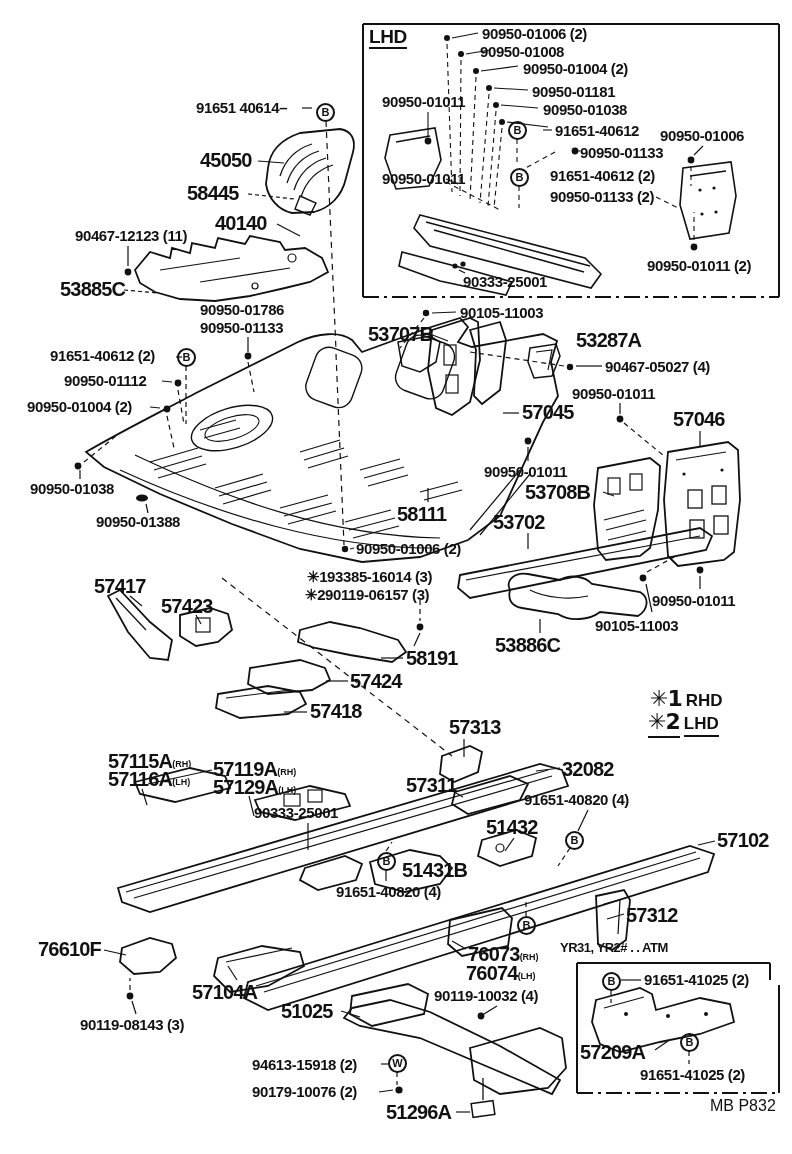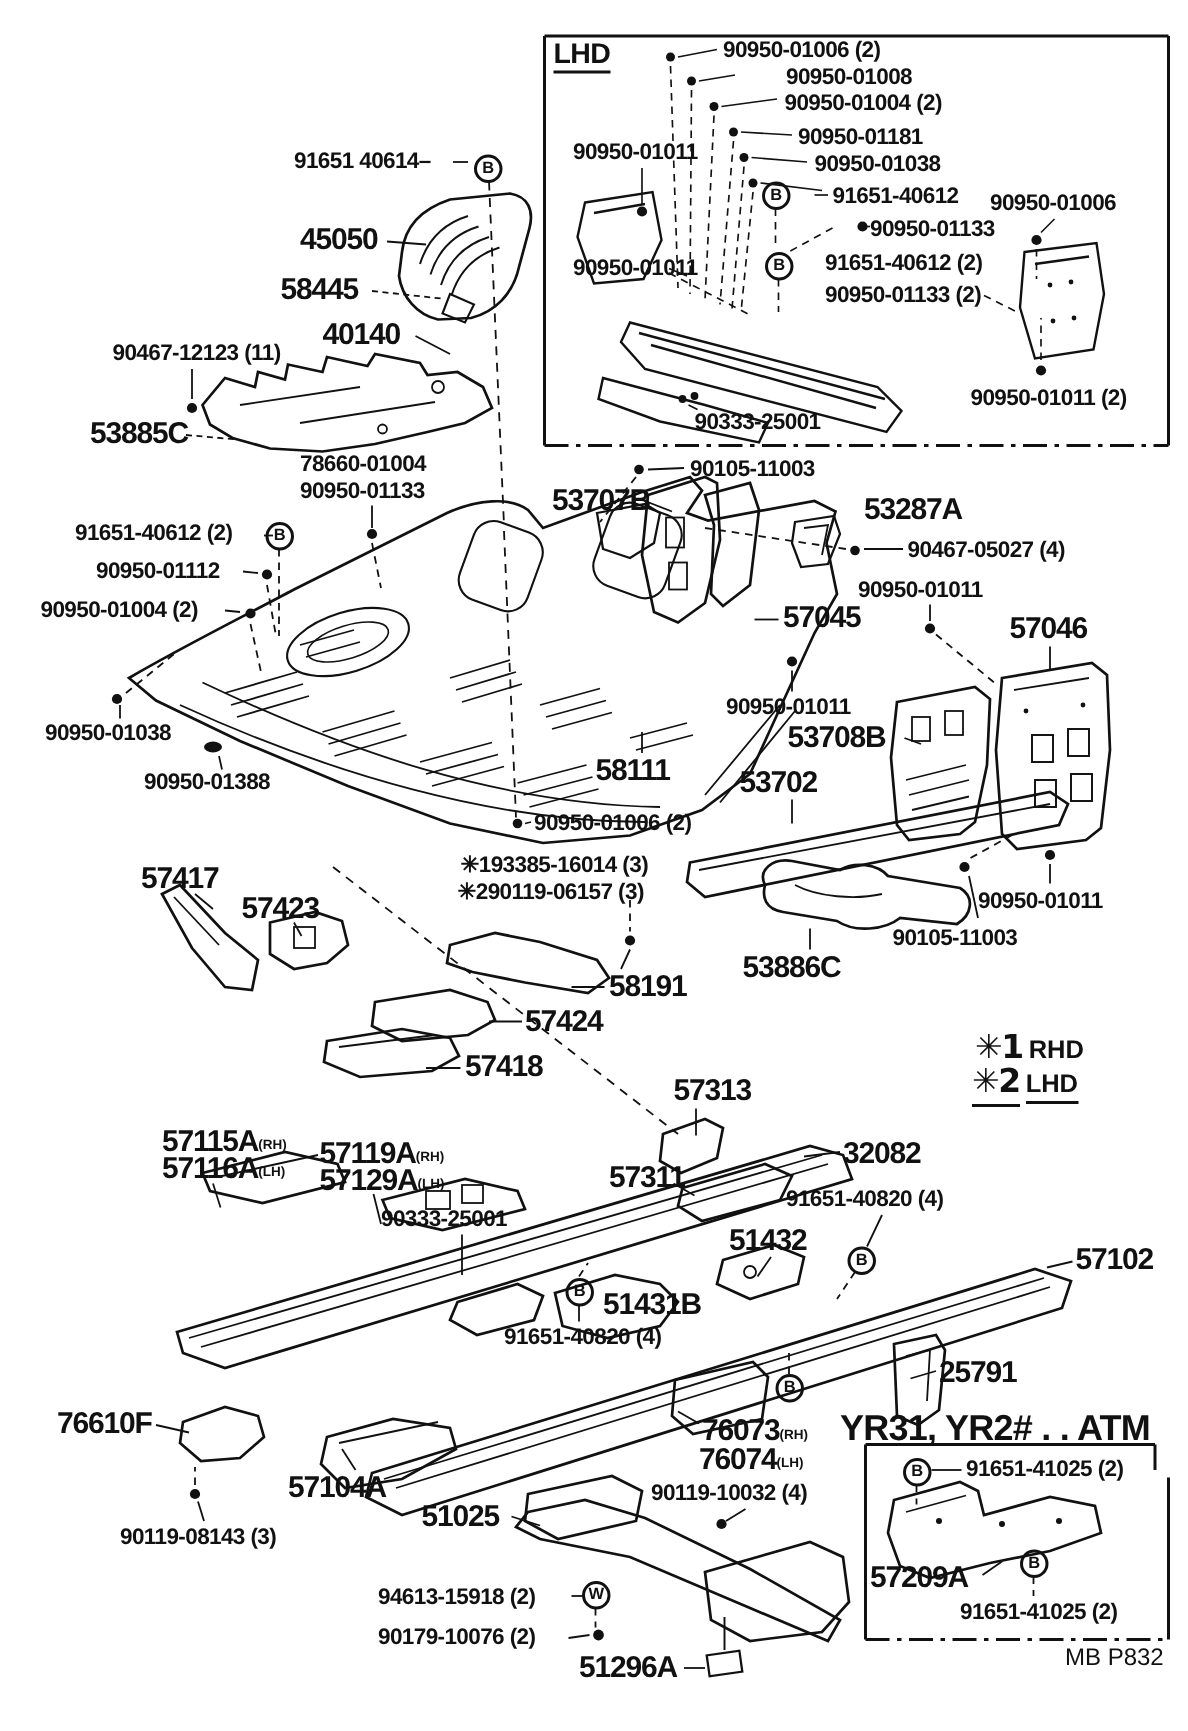--- a/index.html
+++ b/index.html
@@ -4,21 +4,21 @@
 <style>
   html,body{margin:0;padding:0;background:#e8e8e8;}
   .stage{position:relative;width:792px;height:1154px;background:#ffffff;overflow:hidden;
          font-family:"Liberation Sans",sans-serif;color:#111;}
   .stage svg{position:absolute;left:0;top:0;}
   .lbl{position:absolute;font-weight:bold;white-space:nowrap;letter-spacing:-0.4px;line-height:1;}
   .med{font-size:15px;}
   .big{font-size:20px;letter-spacing:-0.8px;}
   .suffix{font-size:9px;font-weight:bold;letter-spacing:0;vertical-align:1px;}
   .lhd-title{font-size:19px;border-bottom:2px solid #111;padding-bottom:1px;}
-  .atm-title{font-size:24px;letter-spacing:-0.5px;text-align:right;}
+  .atm-title{font-size:13px;letter-spacing:-0.5px;text-align:right;}
   .mark{position:absolute;width:15px;height:15px;border:2px solid #111;border-radius:50%;
         font-size:11px;font-weight:bold;text-align:center;line-height:15px;}
   .note{position:absolute;font-weight:bold;line-height:1;}
   .note .m{font-size:22px;font-family:"DejaVu Sans",sans-serif;letter-spacing:-1px;}
   .note .v{font-size:17px;margin-left:4px;}
   .note.u .m,.note.u .v{border-bottom:2px solid #111;padding-bottom:2px;}
   .footer-code{position:absolute;font-size:16px;font-weight:normal;letter-spacing:0;}
   .star{font-family:Liberation Sans, sans-serif;}
 </style>
 </head>
@@ -340,21 +340,21 @@
   <div class="mark" style="left:602px;top:972px">B</div>
   <div class="mark" style="left:680px;top:1033px">B</div>
   <div class="mark" style="left:388px;top:1054px">W</div>
 
   <div class="lbl med" style="left:196px;top:100px">91651 40614–</div>
   <div class="lbl big" style="left:200px;top:150px">45050</div>
   <div class="lbl big" style="left:187px;top:183px">58445</div>
   <div class="lbl big" style="left:215px;top:213px">40140</div>
   <div class="lbl med" style="left:75px;top:228px">90467-12123 (11)</div>
   <div class="lbl big" style="left:60px;top:279px">53885C</div>
-  <div class="lbl med" style="left:200px;top:302px">78660-01004</div>
+  <div class="lbl med" style="left:200px;top:302px">90950-01786</div>
   <div class="lbl med" style="left:200px;top:320px">90950-01133</div>
   <div class="lbl big" style="left:368px;top:324px">53707B</div>
   <div class="lbl med" style="left:460px;top:305px">90105-11003</div>
   <div class="lbl big" style="left:576px;top:330px">53287A</div>
   <div class="lbl med" style="left:605px;top:359px">90467-05027 (4)</div>
   <div class="lbl med" style="left:50px;top:348px">91651-40612 (2)</div>
   <div class="lbl med" style="left:64px;top:373px">90950-01112</div>
   <div class="lbl med" style="left:27px;top:399px">90950-01004 (2)</div>
   <div class="lbl med" style="left:572px;top:386px">90950-01011</div>
   <div class="lbl big" style="left:522px;top:402px">57045</div>
@@ -382,35 +382,35 @@
   <div class="lbl big" style="left:108px;top:751px"><span>57115A</span><span class="suffix">(RH)</span></div>
   <div class="lbl big" style="left:108px;top:769px"><span>57116A</span><span class="suffix">(LH)</span></div>
   <div class="lbl big" style="left:213px;top:759px"><span>57119A</span><span class="suffix">(RH)</span></div>
   <div class="lbl big" style="left:213px;top:777px"><span>57129A</span><span class="suffix">(LH)</span></div>
   <div class="lbl med" style="left:254px;top:805px">90333-25001</div>
   <div class="lbl med" style="left:524px;top:792px">91651-40820 (4)</div>
   <div class="lbl big" style="left:486px;top:817px">51432</div>
   <div class="lbl big" style="left:402px;top:860px">51431B</div>
   <div class="lbl med" style="left:336px;top:884px">91651-40820 (4)</div>
   <div class="lbl big" style="left:717px;top:830px">57102</div>
-  <div class="lbl big" style="left:626px;top:905px">25791</div>
+  <div class="lbl big" style="left:626px;top:905px">57312</div>
   <div class="lbl big" style="left:468px;top:944px"><span>76073</span><span class="suffix">(RH)</span></div>
   <div class="lbl big" style="left:466px;top:963px"><span>76074</span><span class="suffix">(LH)</span></div>
   <div class="lbl med" style="left:434px;top:988px">90119-10032 (4)</div>
   <div class="lbl big" style="left:38px;top:939px">76610F</div>
   <div class="lbl big" style="left:192px;top:982px">57104A</div>
   <div class="lbl med" style="left:80px;top:1017px">90119-08143 (3)</div>
   <div class="lbl big" style="left:281px;top:1001px">51025</div>
   <div class="lbl med" style="left:252px;top:1057px">94613-15918 (2)</div>
   <div class="lbl med" style="left:252px;top:1084px">90179-10076 (2)</div>
   <div class="lbl big" style="left:386px;top:1102px">51296A</div>
 
   <div class="lbl lhd-title" style="left:369px;top:27px">LHD</div>
   <div class="lbl med" style="left:482px;top:26px">90950-01006 (2)</div>
-  <div class="lbl med" style="left:524px;top:44px">90950-01008</div>
+  <div class="lbl med" style="left:480px;top:44px">90950-01008</div>
   <div class="lbl med" style="left:523px;top:61px">90950-01004 (2)</div>
   <div class="lbl med" style="left:532px;top:84px">90950-01181</div>
   <div class="lbl med" style="left:543px;top:102px">90950-01038</div>
   <div class="lbl med" style="left:555px;top:123px">91651-40612</div>
   <div class="lbl med" style="left:580px;top:145px">90950-01133</div>
   <div class="lbl med" style="left:660px;top:128px">90950-01006</div>
   <div class="lbl med" style="left:550px;top:168px">91651-40612 (2)</div>
   <div class="lbl med" style="left:550px;top:189px">90950-01133 (2)</div>
   <div class="lbl med" style="left:382px;top:94px">90950-01011</div>
   <div class="lbl med" style="left:382px;top:171px">90950-01011</div>

